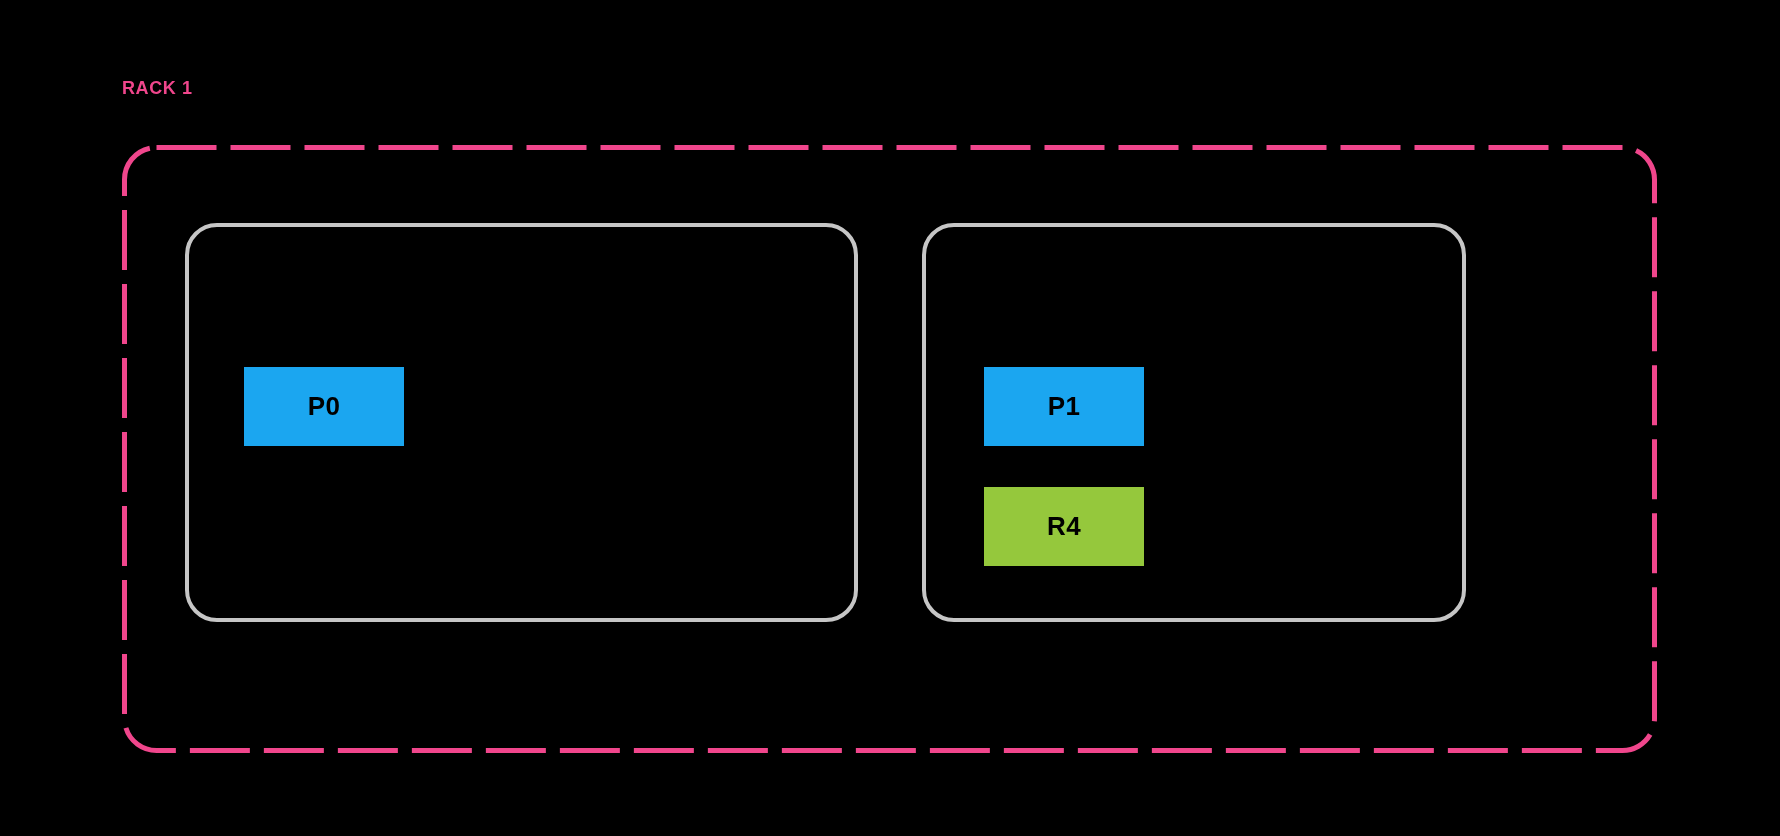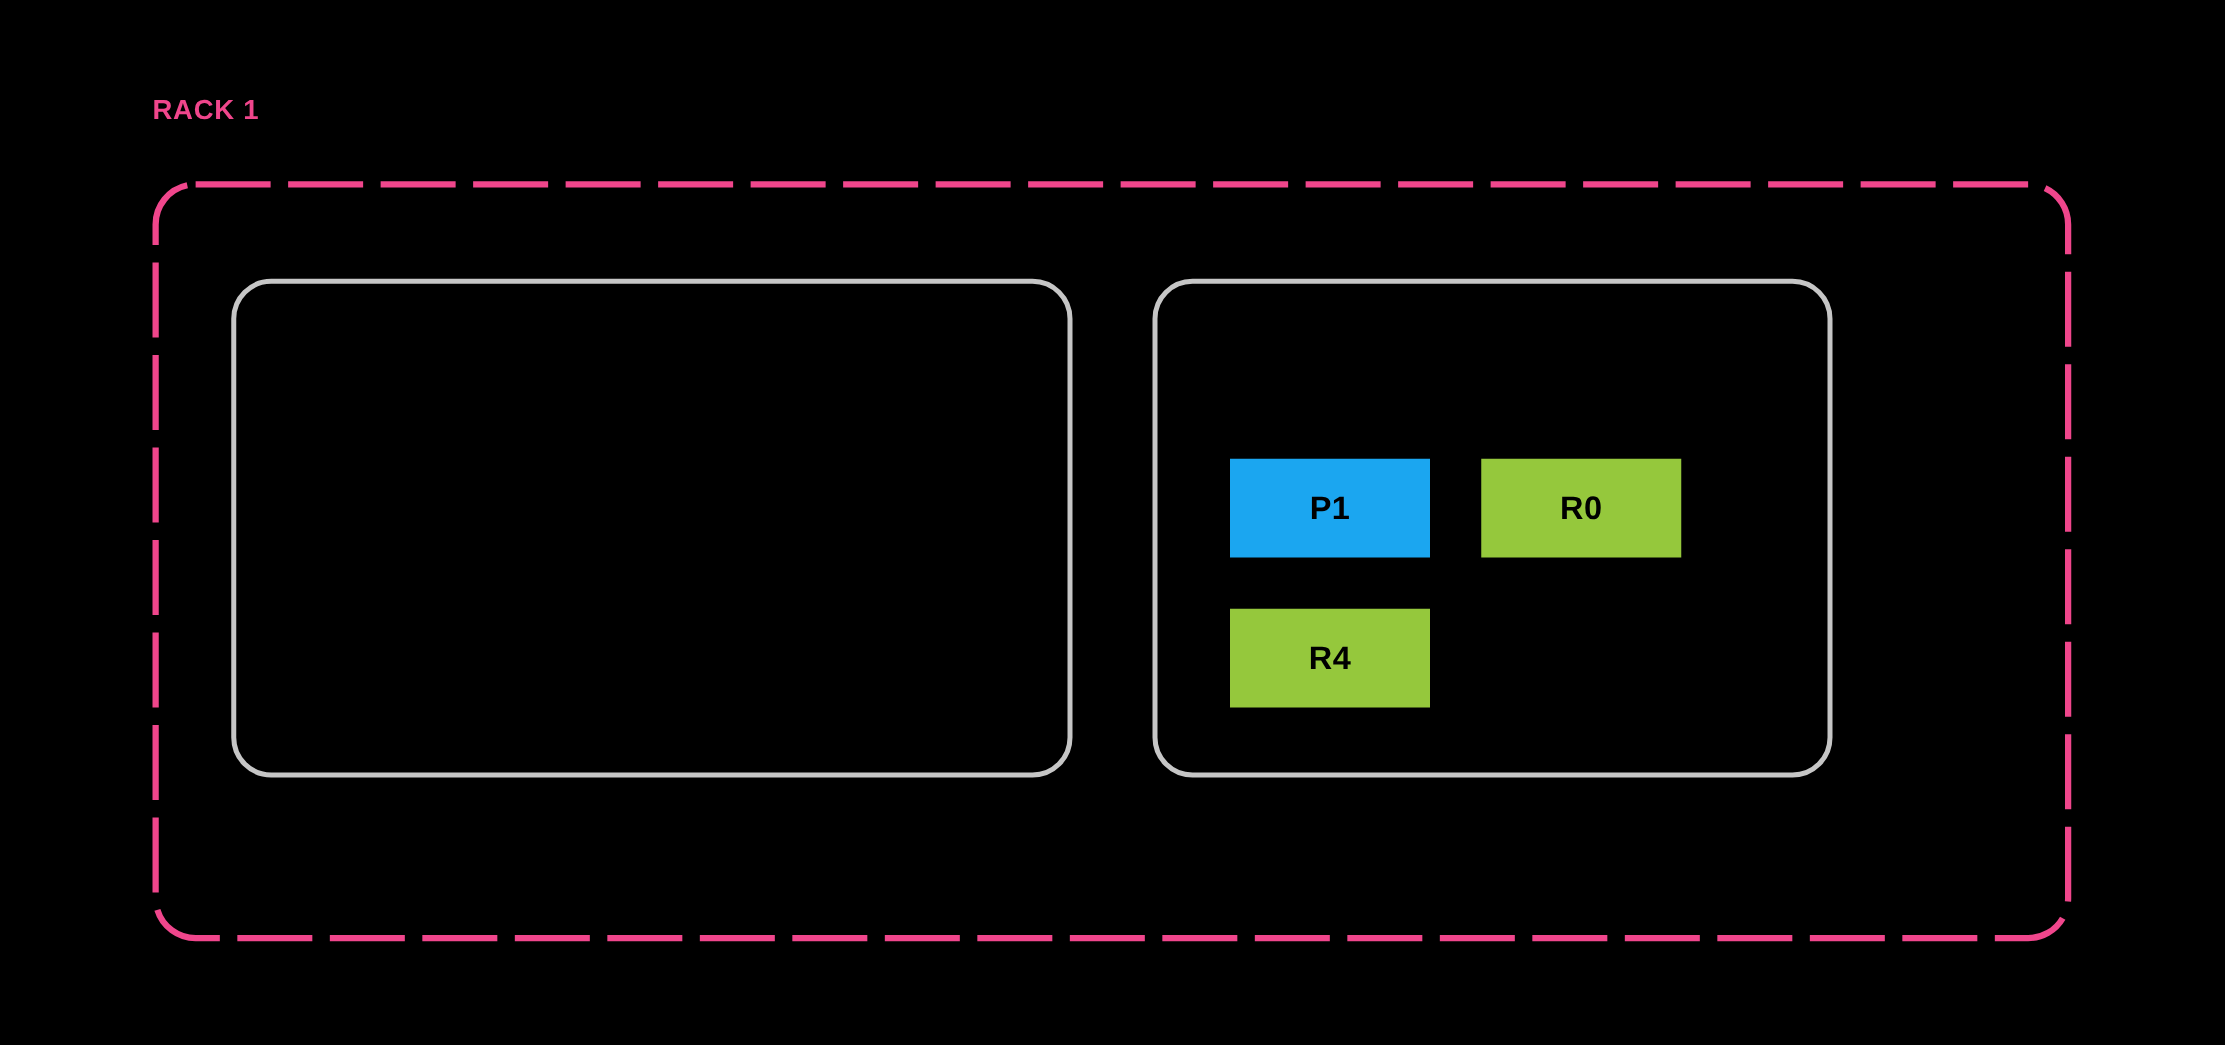--- a/index.html
+++ b/index.html
@@ -17,21 +17,21 @@
     height: 836px;
     background: #000000;
     overflow: hidden;
   }
 
   
   .rack-label {
     position: absolute;
     left: 122px;
     top: 74px;
-    font-size: 22px;
+    font-size: 18px;
     font-weight: bold;
     letter-spacing: 0.6px;
     color: #F0468C;
     white-space: nowrap;
     line-height: 28px;
   }
 
   
   .rack-boundary {
     position: absolute;
@@ -104,29 +104,29 @@
 
   <div class="rack-boundary">
     <svg viewBox="0 0 1535 608" preserveAspectRatio="none">
       <rect x="2.5" y="2.5" width="1530" height="603" rx="32" ry="32" fill="none" stroke="#F0468C" stroke-width="5" stroke-dasharray="60 14" stroke-linecap="butt"></rect>
     </svg>
   </div>
 
   <div class="node node-0">
     <div class="cell-grid">
       <div class="cell-row">
+        <div class="cell primary">P0</div>
       </div>
     </div>
   </div>
 
   <div class="node node-1">
     <div class="cell-grid">
       <div class="cell-row">
         <div class="cell primary">P1</div>
-        <div class="cell replica">R0</div>
       </div>
       <div class="cell-row">
         <div class="cell replica">R4</div>
       </div>
     </div>
   </div>
 
 </div>
 
 </body></html>

